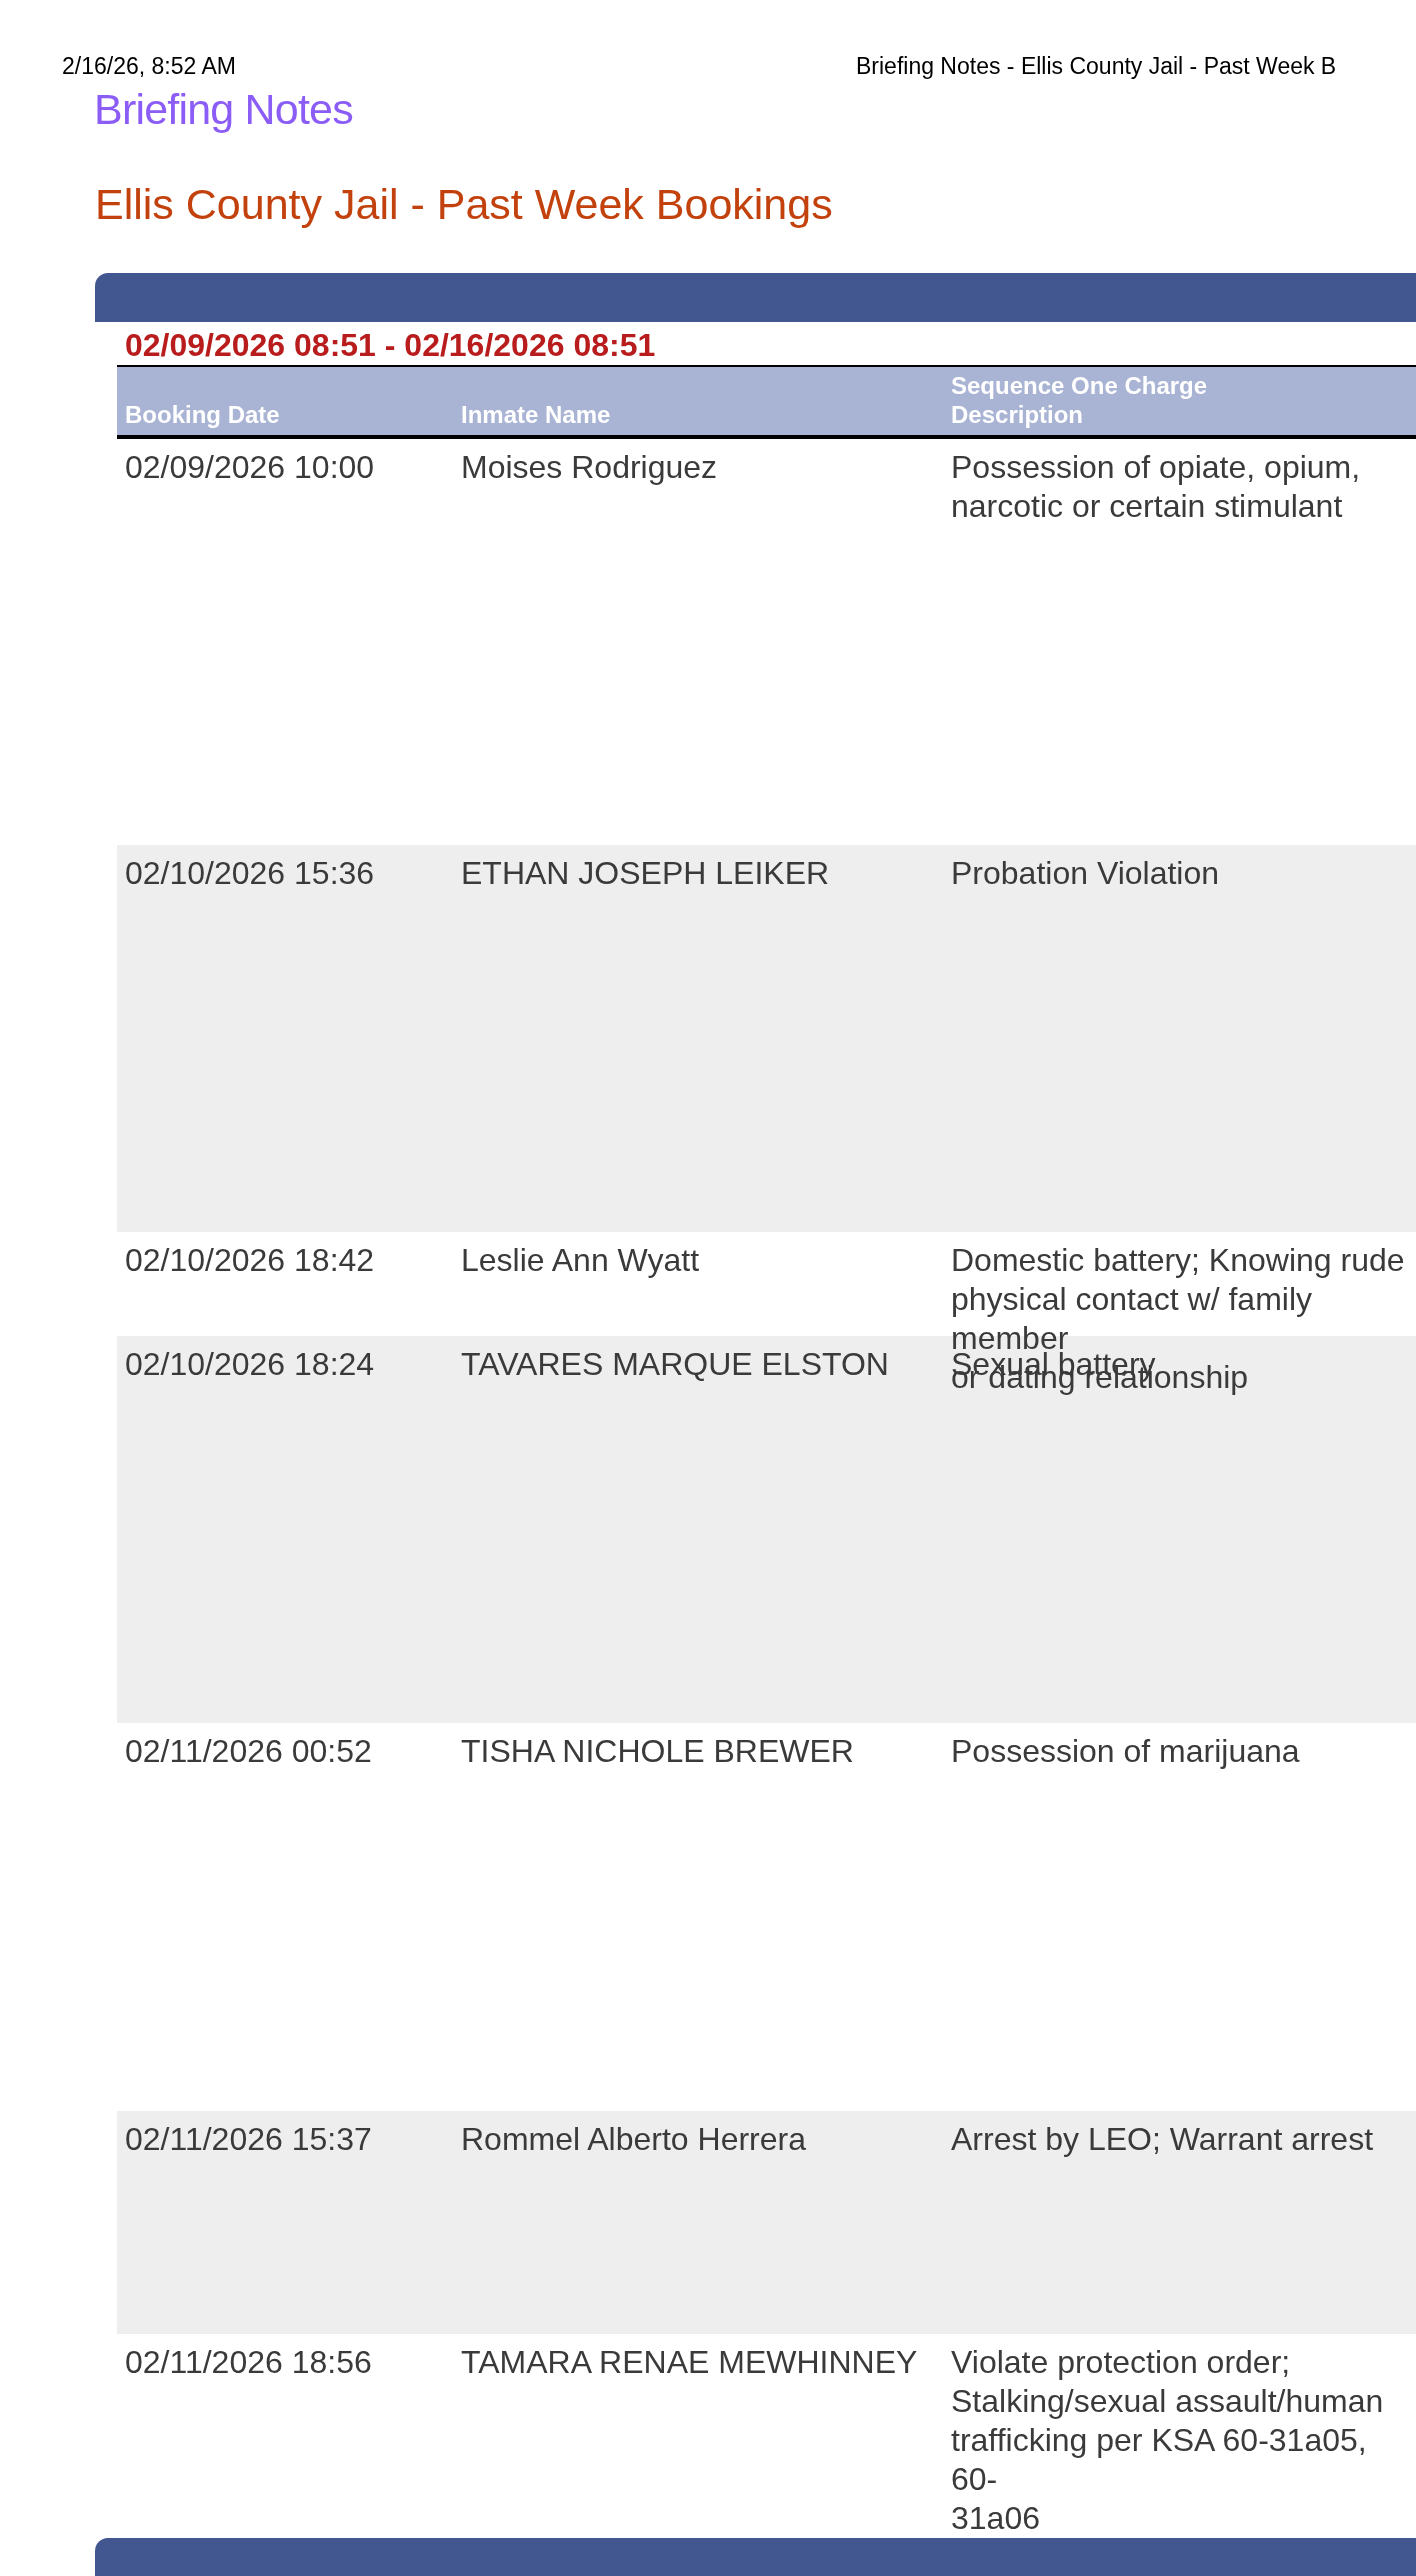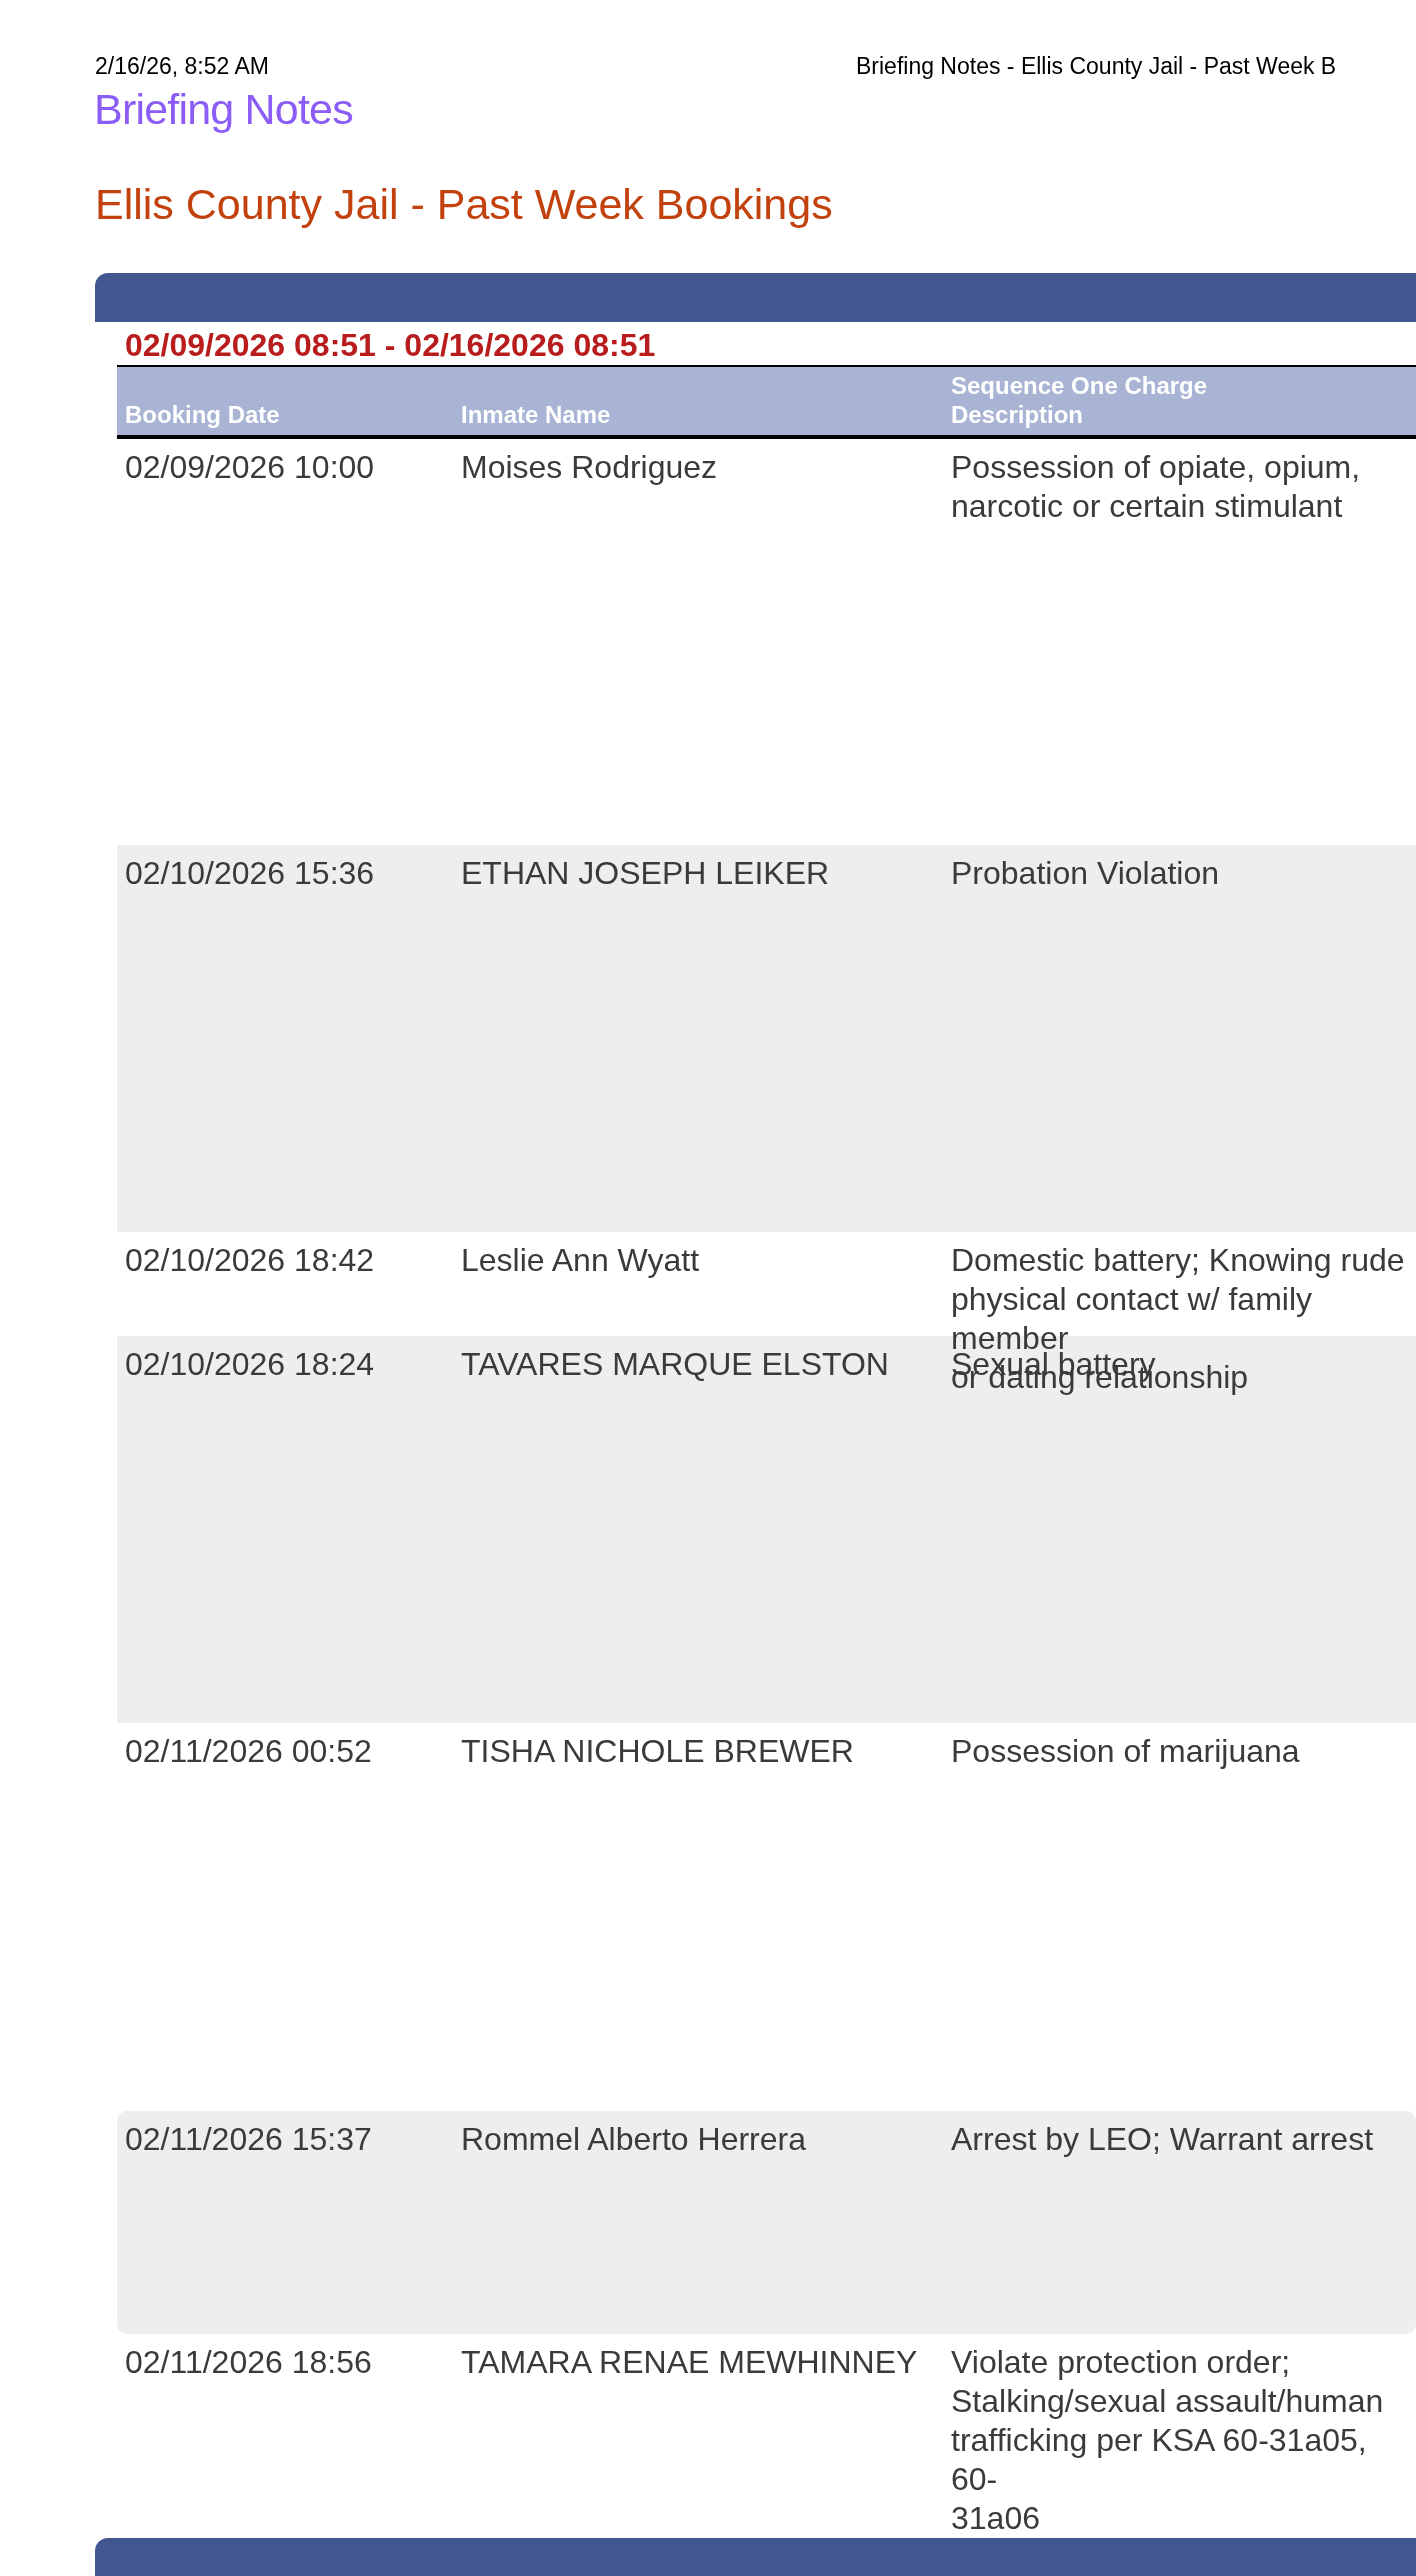--- a/index.html
+++ b/index.html
@@ -7,21 +7,21 @@
     width: 1416px; height: 2576px;
     background: #ffffff;
     font-family: "Liberation Sans", "DejaVu Sans", sans-serif;
     position: relative;
     overflow: hidden;
   }
   .print-meta {
     position: absolute; top: 53px; left: 0; right: 0; height: 32px;
     font-size: 23px; color: #000; overflow: hidden; white-space: nowrap;
   }
-  .print-meta .left { position: absolute; left: 95px; top: 0; }
+  .print-meta .left { position: absolute; left: 62px; top: 0; }
   .print-meta .right { position: absolute; left: 856px; top: 0; }
   .page-title {
     position: absolute; left: 94px; top: 85px;
     font-size: 43px; color: #8b5cf6; letter-spacing: -0.8px;
   }
   .page-subtitle {
     position: absolute; left: 95px; top: 180px;
     font-size: 43px; color: #c2410c;
   }
   .section-bar {
@@ -109,21 +109,21 @@
     <div class="cell col2">TAVARES MARQUE ELSTON</div>
     <div class="cell col3">Sexual battery</div>
   </div>
 
   <div class="trow" style="height:388px;">
     <div class="cell col1">02/11/2026 00:52</div>
     <div class="cell col2">TISHA NICHOLE BREWER</div>
     <div class="cell col3">Possession of marijuana</div>
   </div>
 
-  <div class="trow alt" style="height: 223px; background: rgb(238, 238, 238); border-radius: 10px;">
+  <div class="trow alt" style="height: 223px; background: rgb(238, 238, 238);">
     <div class="cell col1">02/11/2026 15:37</div>
     <div class="cell col2">Rommel Alberto Herrera</div>
     <div class="cell col3">Arrest by LEO; Warrant arrest</div>
   </div>
 
   <div class="trow" style="height:146px;">
     <div class="cell col1">02/11/2026 18:56</div>
     <div class="cell col2">TAMARA RENAE MEWHINNEY</div>
     <div class="cell col3">Violate protection order;
 Stalking/sexual assault/human

